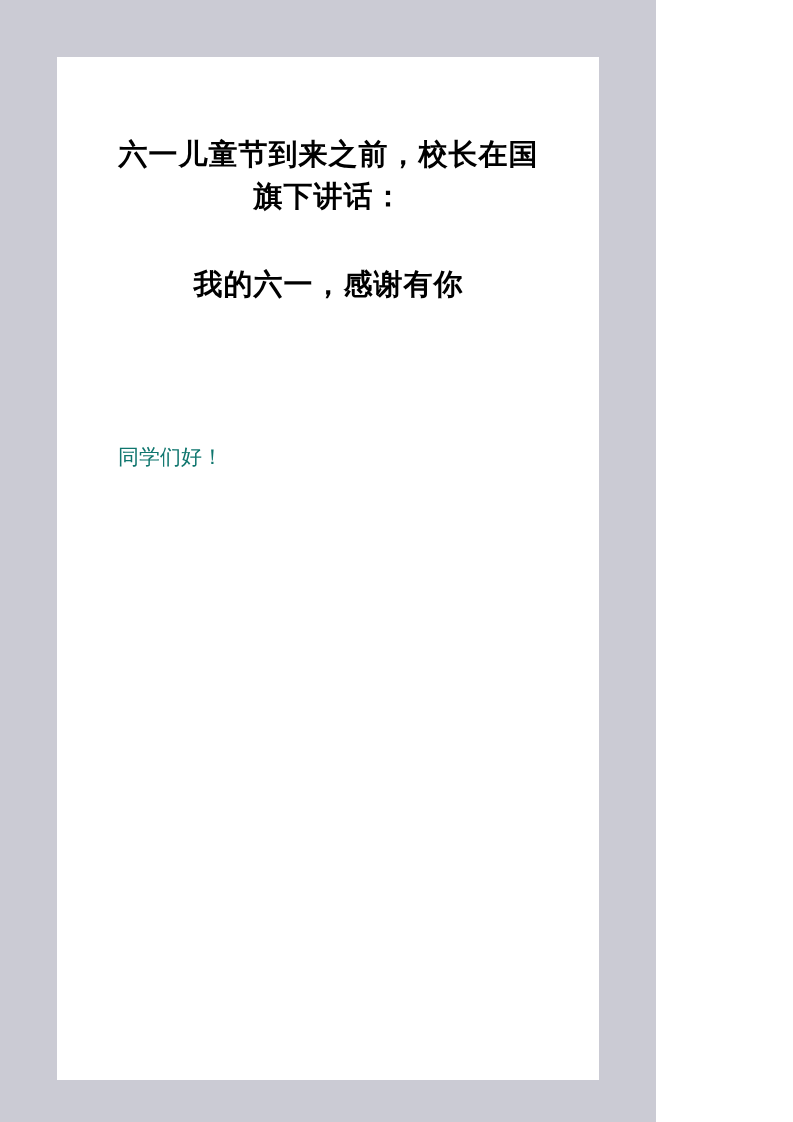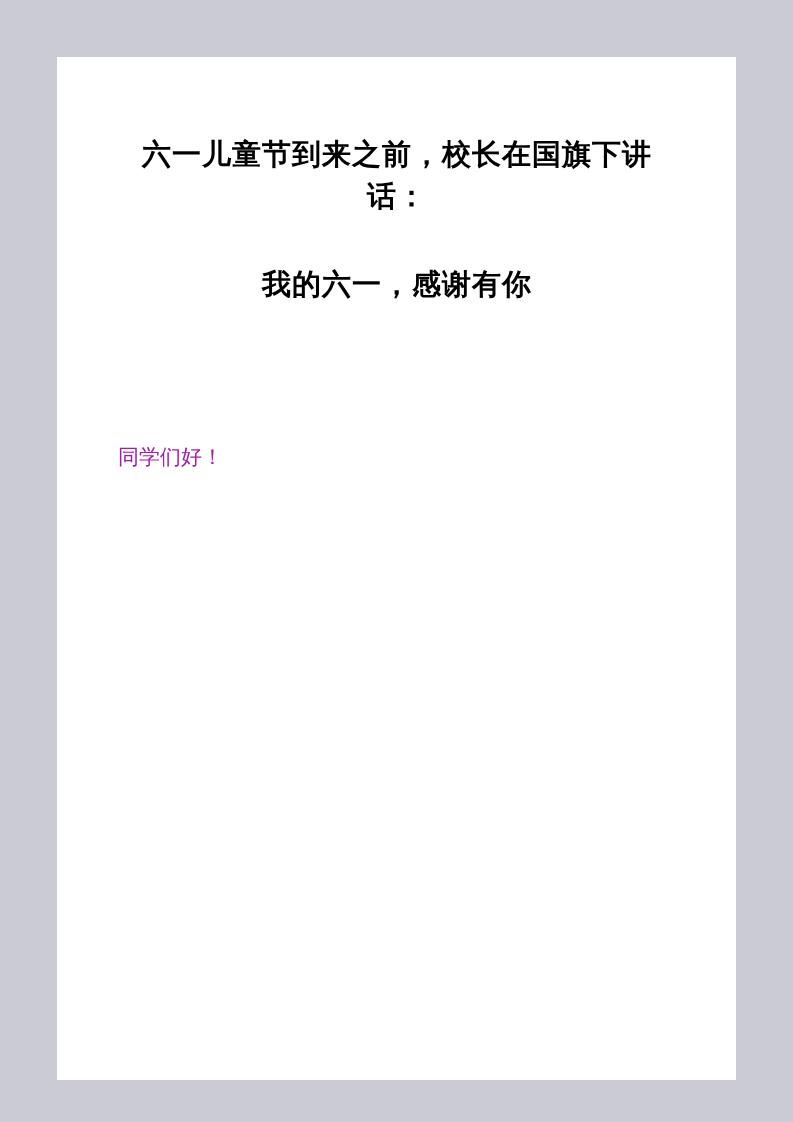--- a/index.html
+++ b/index.html
@@ -1,20 +1,20 @@
 <!DOCTYPE html>
 <html><head>
 <meta charset="utf-8">
 <style>
   html, body {
     margin: 0;
     padding: 0;
   }
   .viewport {
-    width: 793px;
+    width: 656px;
     height: 1122px;
     background: #cbcbd4;
     box-sizing: border-box;
     padding: 57px 57px 42px 57px;
     font-family: "Liberation Sans", "DejaVu Sans", sans-serif;
   }
   .page {
     background: #ffffff;
     width: 100%;
     height: 100%;
@@ -36,21 +36,21 @@
     line-height: 1.45;
   }
   .title-line + .title-line {
     margin-top: 46px;
   }
   .para {
     font-size: 21px;
     line-height: 43px;
     margin: 0 0 38px 0;
     text-align: justify;
-    color: #a21caf;
+    color: #0f766e;
   }
 </style>
 </head>
 <body>
 
 <div class="viewport">
   <div class="page">
 
     <h1 class="doc-title">
       <span class="title-line">六一儿童节到来之前，校长在国旗下讲话：</span>

